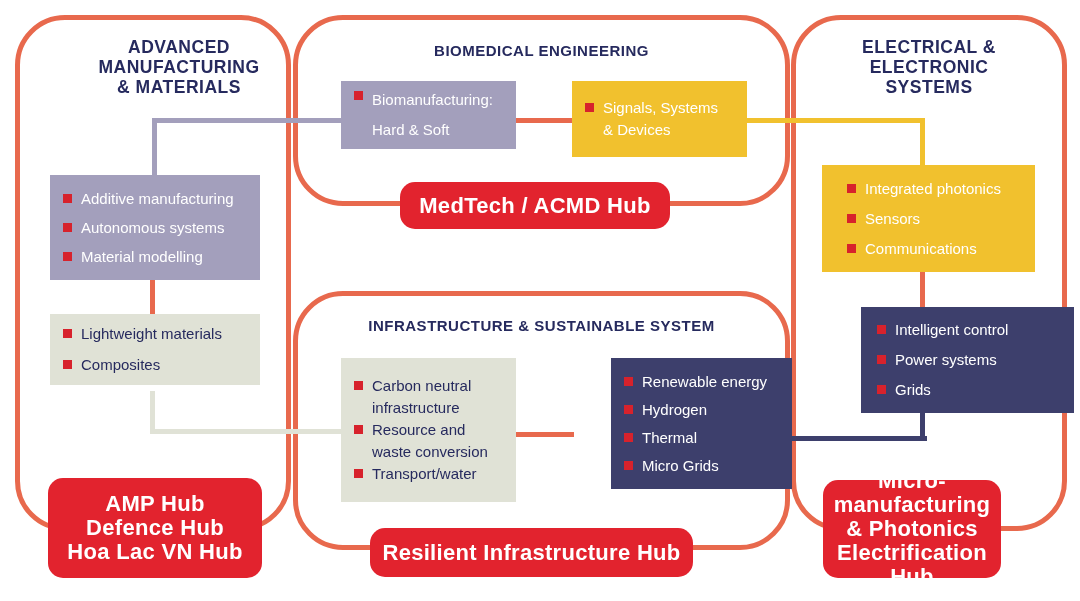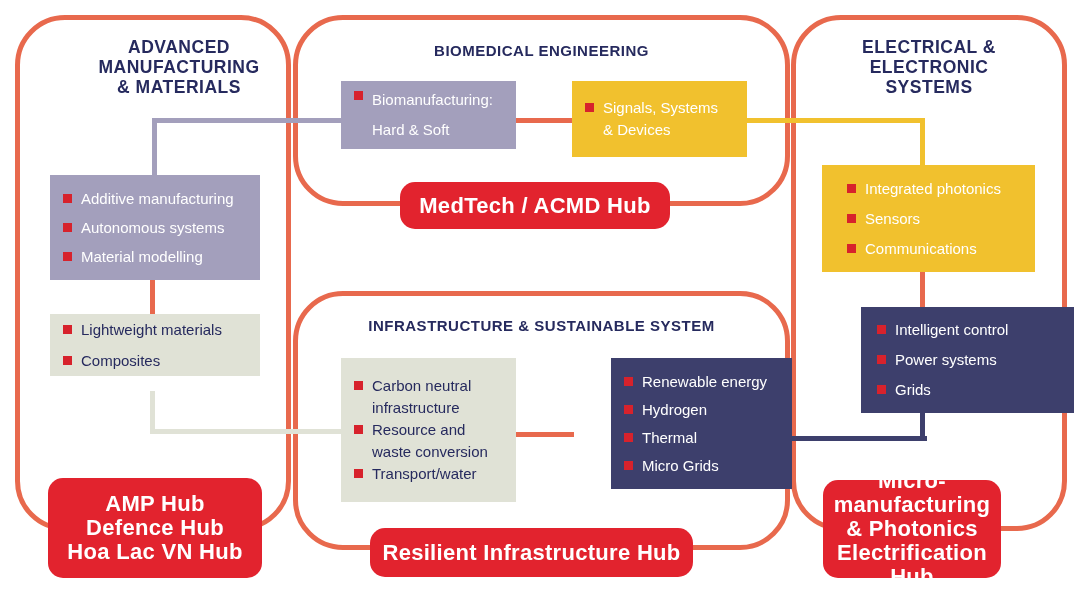--- a/index.html
+++ b/index.html
@@ -97,21 +97,21 @@
     <div class="item">
       <span class="bullet"></span>
       <span class="txt t-white">Autonomous systems</span>
     </div>
     <div class="item">
       <span class="bullet"></span>
       <span class="txt t-white">Material modelling</span>
     </div>
   </div>
 
-  <div class="box bg-sage" style="left:50px;top:314px;width:210px;height:62px;gap:9px;">
+  <div class="box bg-sage" style="left:50px;top:314px;width:210px;height:71px;gap:9px;">
     <div class="item">
       <span class="bullet"></span>
       <span class="txt t-ink">Lightweight materials</span>
     </div>
     <div class="item">
       <span class="bullet"></span>
       <span class="txt t-ink">Composites</span>
     </div>
   </div>
 

